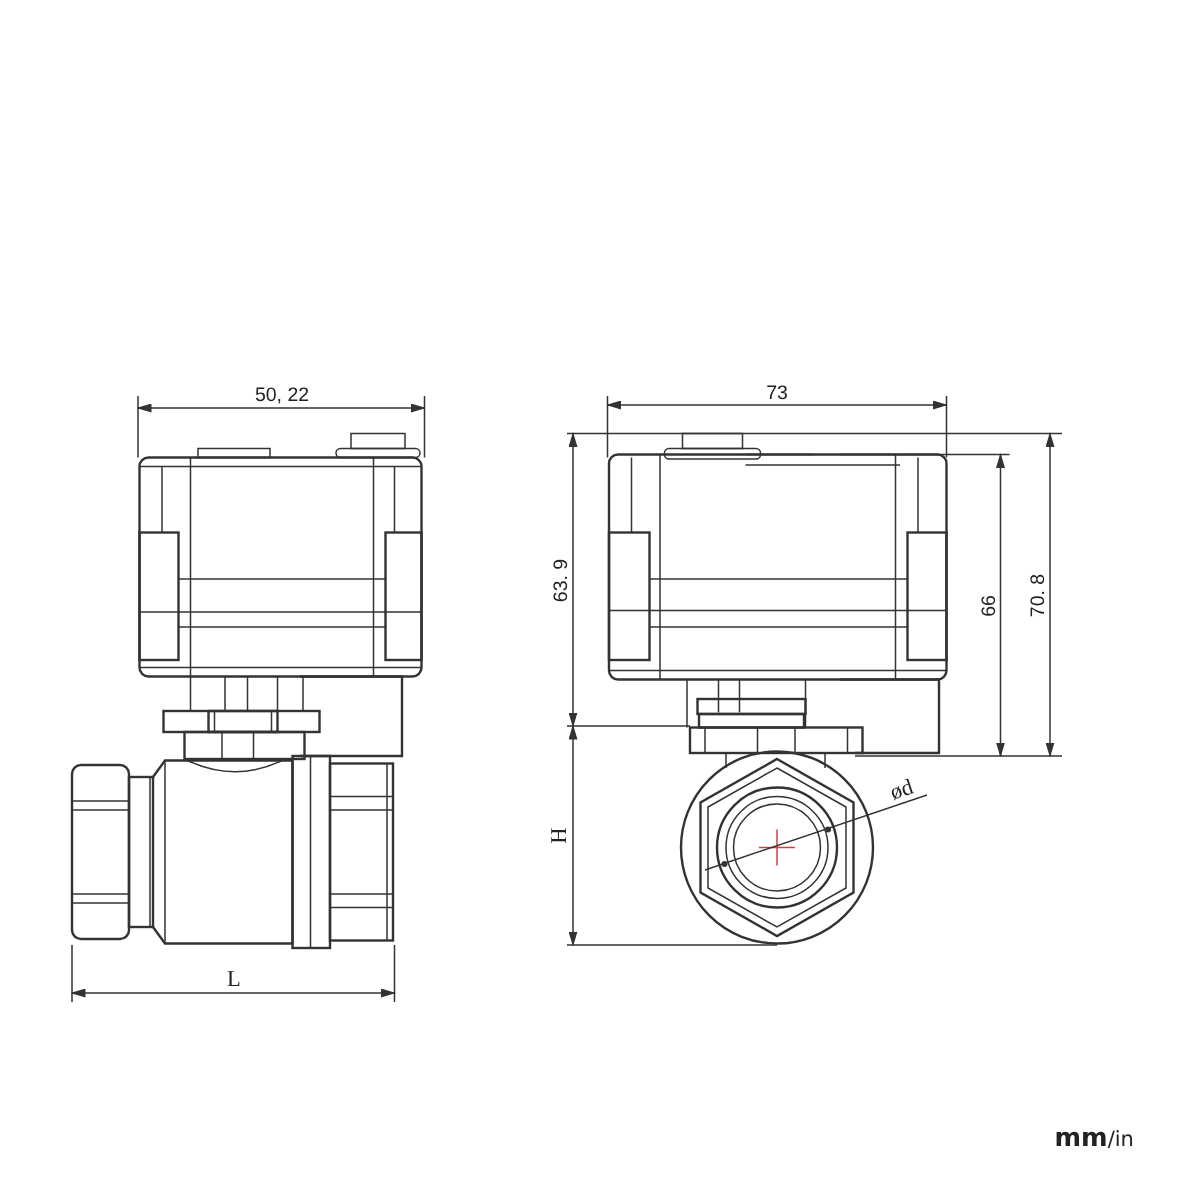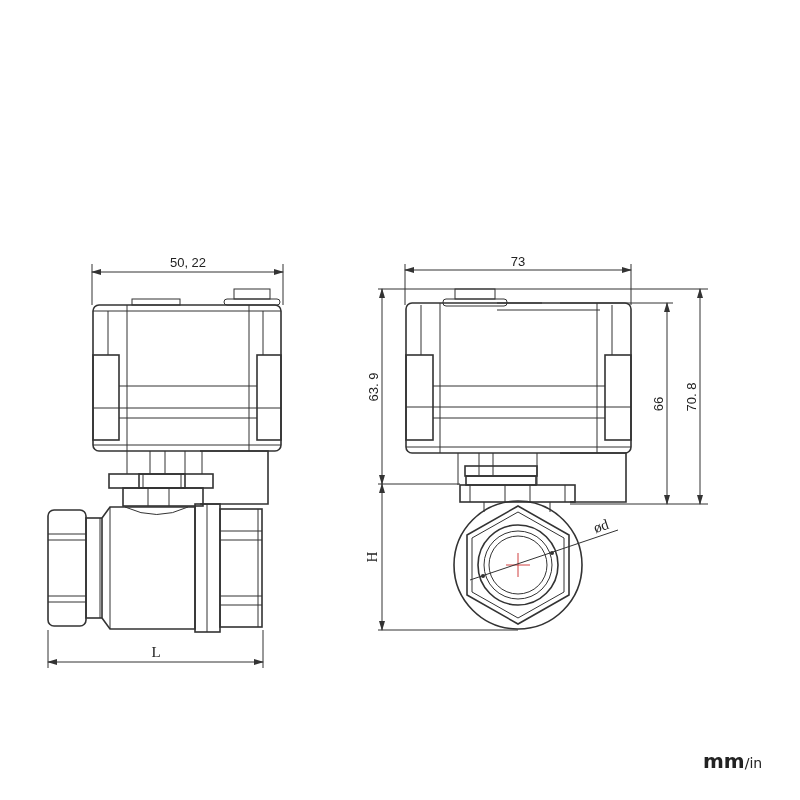--- a/index.html
+++ b/index.html
@@ -4,21 +4,21 @@
 <style>
   html, body { margin: 0; padding: 0; background: #ffffff; }
   body { width: 800px; height: 800px; position: relative; overflow: hidden; font-family: "Liberation Sans", sans-serif; }
   svg { position: absolute; left: 0; top: 0; }
   .ln { stroke: #333; stroke-width: 1.6; fill: none; }
   .thin { stroke: #333; stroke-width: 1; fill: none; }
   .dim { stroke: #333; stroke-width: 1; fill: none; }
   .txt { font-family: "Liberation Sans", sans-serif; font-size: 13px; fill: #222; }
   .serif { font-family: "Liberation Serif", serif; font-size: 15px; fill: #222; }
   .units { position: absolute; left: 703px; top: 749px; color: #222; }
-  .units .mm { font-family: "DejaVu Sans", sans-serif; font-size: 20px; font-weight: bold; margin-top: 24px; }
+  .units .mm { font-family: "DejaVu Sans", sans-serif; font-size: 17px; font-weight: bold; margin-top: 24px; }
   .units .in { font-family: "DejaVu Sans", sans-serif; font-size: 14px; }
 </style>
 </head>
 <body>
 
 <svg width="800" height="800" viewBox="0 0 800 800">
   <defs>
     <marker id="arr" markerWidth="10" markerHeight="6" refX="9" refY="3" orient="auto-start-reverse">
       <path d="M0,0 L10,3 L0,6 Z" fill="#333"></path>
     </marker>

